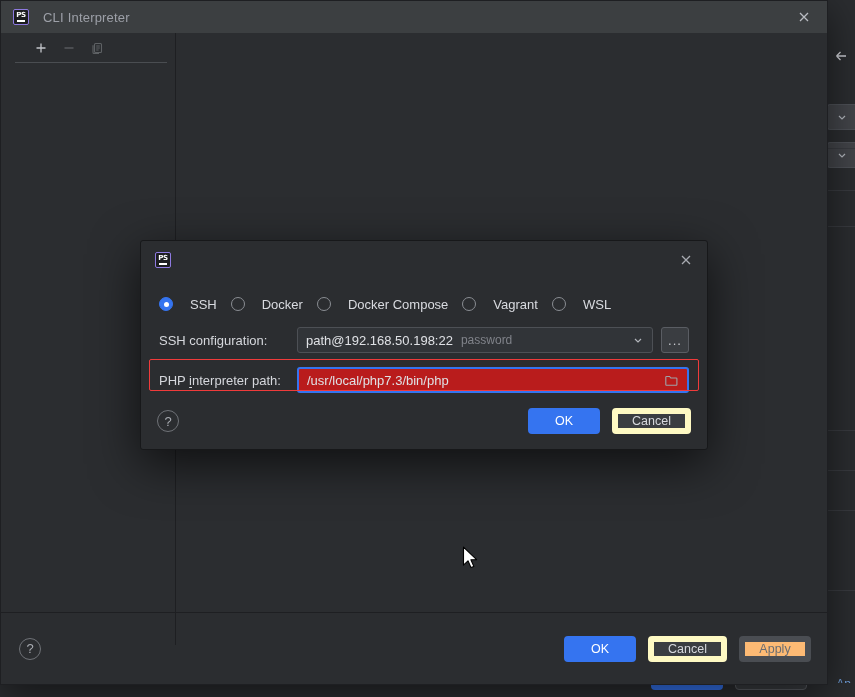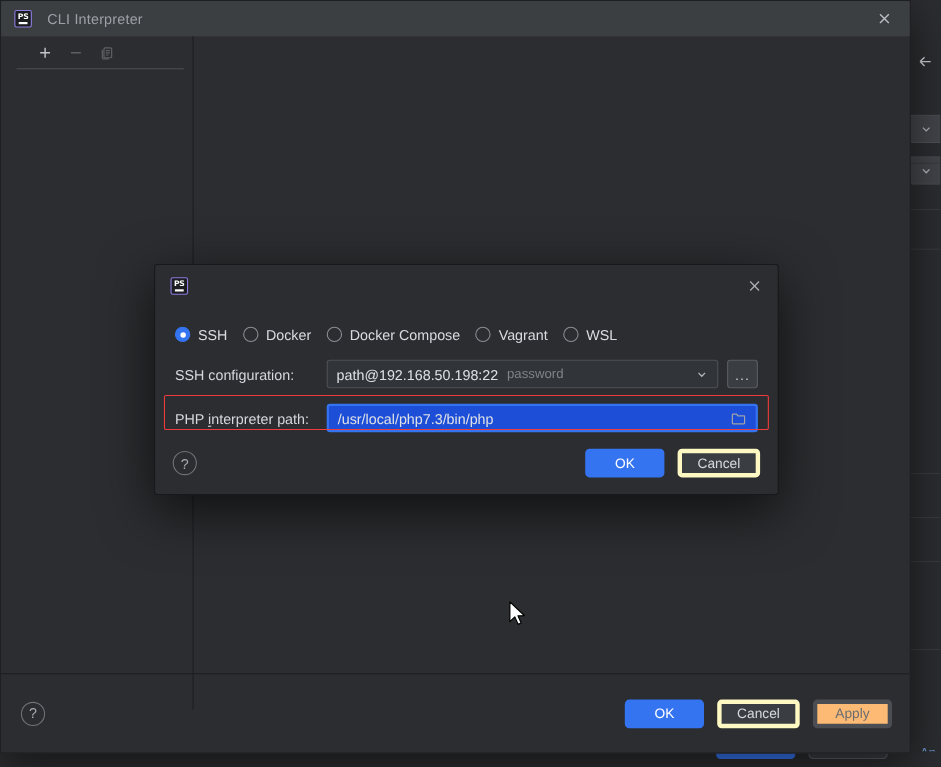--- a/index.html
+++ b/index.html
@@ -134,21 +134,21 @@
   }
   .cli-footer-btns {
     margin-left: auto; margin-right: 16px; display: flex; gap: 12px;
   }
 
   
   .btn {
     height: 26px; min-width: 72px; padding: 0 14px;
     border-radius: 4px; font-size: 12.5px;
     display: flex; align-items: center; justify-content: center;
-    border: 4px solid #fef9c3; background: #3a3d41; color: #d6d8dd;
+    border: 6px solid #fef9c3; background: #3a3d41; color: #d6d8dd;
   }
   .btn.primary { background: #3574f0; border-color: #3574f0; color: #ffffff; }
   .btn.disabled { color: #6a6d72; border-color: #4a4d52; background: #fdba74; }
 
   
   .dlg {
     position: absolute; left: 140px; top: 240px;
     width: 568px; height: 210px;
     background: #2b2d30;
     border: 1px solid #17181a;
@@ -176,21 +176,21 @@
   .radio {
     width: 14px; height: 14px; border-radius: 50%;
     border: 1px solid #8a8d93; background: transparent;
     display: flex; align-items: center; justify-content: center;
     flex: 0 0 auto;
   }
   .radio.on { background: #3574f0; border-color: #3574f0; }
   .radio.on::after {
     content: ""; width: 5px; height: 5px; border-radius: 50%; background: #ffffff;
   }
-  .radio-label { margin-left: 7px; font-size: 13px; color: #d9dbe0; }
+  .radio-label { margin-left: 17px; font-size: 13px; color: #d9dbe0; }
 
   .field-row {
     display: flex; align-items: center; height: 34px; margin-top: 6px;
     position: relative;
   }
   .field-label { width: 138px; font-size: 13px; color: #d5d7dc; flex: 0 0 auto; }
   .field-label .mn { text-decoration: underline; text-underline-offset: 2px; }
 
   .combo {
     flex: 1; height: 26px; background: #313438;
@@ -212,21 +212,21 @@
   }
 
   
   .hl-wrap {
     position: absolute; left: 8px; right: 8px; top: 118px; height: 32px;
     border: 1px solid #f03b3b; border-radius: 2px;
     pointer-events: none;
   }
 
   .path-input {
-    flex: 1; height: 26px; background: #1d4ed8;
+    flex: 1; height: 26px; background: #b91c1c;
     border: 2px solid #3574f0; border-radius: 3px;
     display: flex; align-items: center; padding: 0 8px;
   }
   .path-value { font-size: 13px; color: #dfe1e5; }
   .folder-icn { margin-left: auto; color: #9fa2a8; display: flex; align-items: center; }
 
   .dlg-footer {
     position: absolute; left: 0; right: 0; bottom: 0; height: 56px;
     display: flex; align-items: center; padding: 0 16px;
   }

